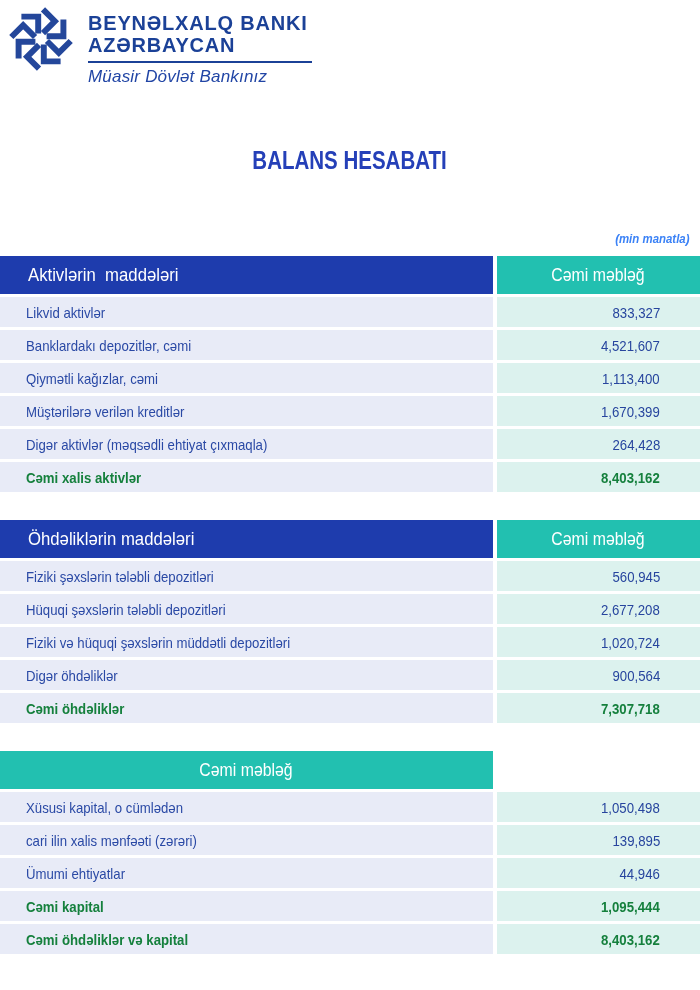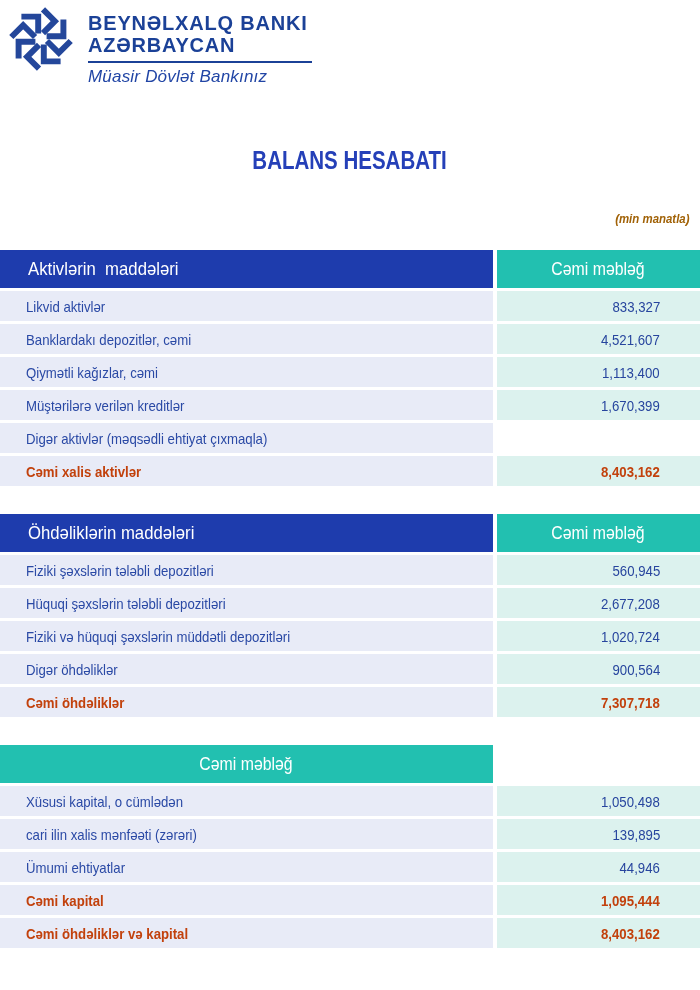--- a/index.html
+++ b/index.html
@@ -17,39 +17,39 @@
   .brand-logo{position:absolute;left:8px;top:6px;width:66px;height:66px;}
   .brand-text{position:absolute;left:88px;top:12px;width:260px;}
   .brand-name{font-weight:bold;font-size:20px;line-height:22px;color:#1b4197;letter-spacing:0.8px;}
   .brand-rule{width:224px;height:2px;background:#1b4197;margin:5px 0 4px 0;}
   .brand-tagline{font-style:italic;font-size:17px;color:#2145a5;letter-spacing:0.2px;}
 
   
   .page-title{position:absolute;top:146px;left:0;width:700px;text-align:center;
     font-weight:bold;font-size:25px;color:#2540b8;}
   .page-title .cond{transform:scaleX(0.82);}
-  .unit-note{position:absolute;top:211px;right:10px;font-style:italic;font-size:13px;
-    font-weight:bold;color:#a16207;}
-
-  
-  .tables{position:absolute;top:250px;left:0;width:700px;}
+  .unit-note{position:absolute;top:231px;right:10px;font-style:italic;font-size:13px;
+    font-weight:bold;color:#3b82f6;}
+
+  
+  .tables{position:absolute;top:256px;left:0;width:700px;}
   .btable{margin:0;}
   .btable + .btable{margin-top:28px;}
   .thead,.trow{display:grid;grid-template-columns:493px 203px;column-gap:4px;margin-bottom:3px;}
   .thead{height:38px;}
   .thead .hleft{background:#1e3cad;color:#ffffff;display:flex;align-items:center;
     padding-left:28px;font-size:19px;}
   .thead .hright{background:#22c0b0;color:#ffffff;display:flex;align-items:center;
     justify-content:center;font-size:18px;}
   .trow{height:30px;}
   .trow .tlabel{background:#e8ebf7;display:flex;align-items:center;
     padding-left:26px;font-size:15px;color:#2a49a5;}
   .trow .tvalue{background:#dcf2ee;display:flex;align-items:center;justify-content:flex-end;
     padding-right:40px;font-size:15px;color:#27459e;}
-  .trow.total .tlabel,.trow.total .tvalue{font-weight:bold;color:#c2410c;}
+  .trow.total .tlabel,.trow.total .tvalue{font-weight:bold;color:#15803d;}
 </style>
 </head>
 <body>
 
 <svg class="brand-logo" viewBox="-50 -50 100 100" xmlns="http://www.w3.org/2000/svg">
   <g stroke="#24479b" stroke-width="9" fill="none" stroke-linejoin="miter">
     <path d="M 3,-45 L 21,-27 L 3,-9"></path>
     <path d="M 3,-45 L 21,-27 L 3,-9" transform="rotate(45)"></path>
     <path d="M 3,-45 L 21,-27 L 3,-9" transform="rotate(90)"></path>
     <path d="M 3,-45 L 21,-27 L 3,-9" transform="rotate(135)"></path>
@@ -114,20 +114,23 @@
           <span class="cond left">Müştərilərə verilən kreditlər</span>
         </div>
       <div class="tvalue">
           <span class="cond right">1,670,399</span>
         </div>
     </div>
     <div class="trow">
       <div class="tlabel">
           <span class="cond left">Digər aktivlər (məqsədli ehtiyat çıxmaqla)</span>
         </div>
+      <div class="tvalue">
+          <span class="cond right">264,428</span>
+        </div>
     </div>
     <div class="trow total">
       <div class="tlabel">
           <span class="cond left">Cəmi xalis aktivlər</span>
         </div>
       <div class="tvalue">
           <span class="cond right">8,403,162</span>
         </div>
     </div>
   </div>

